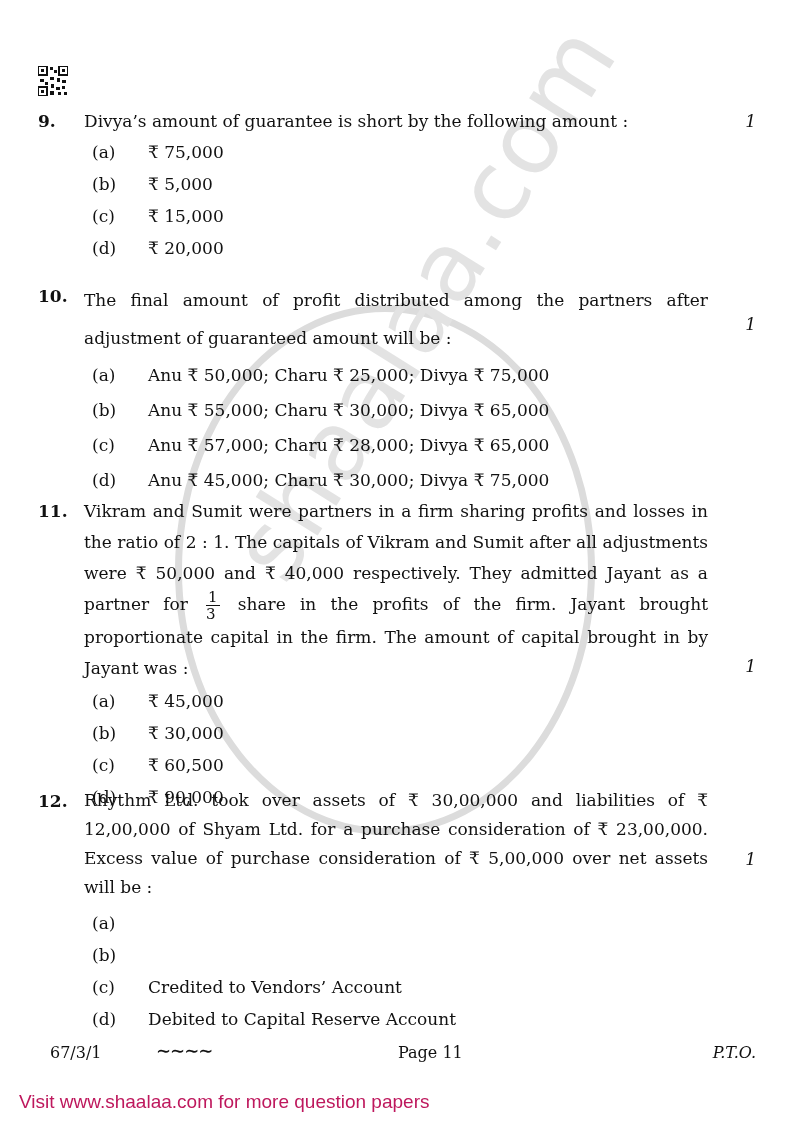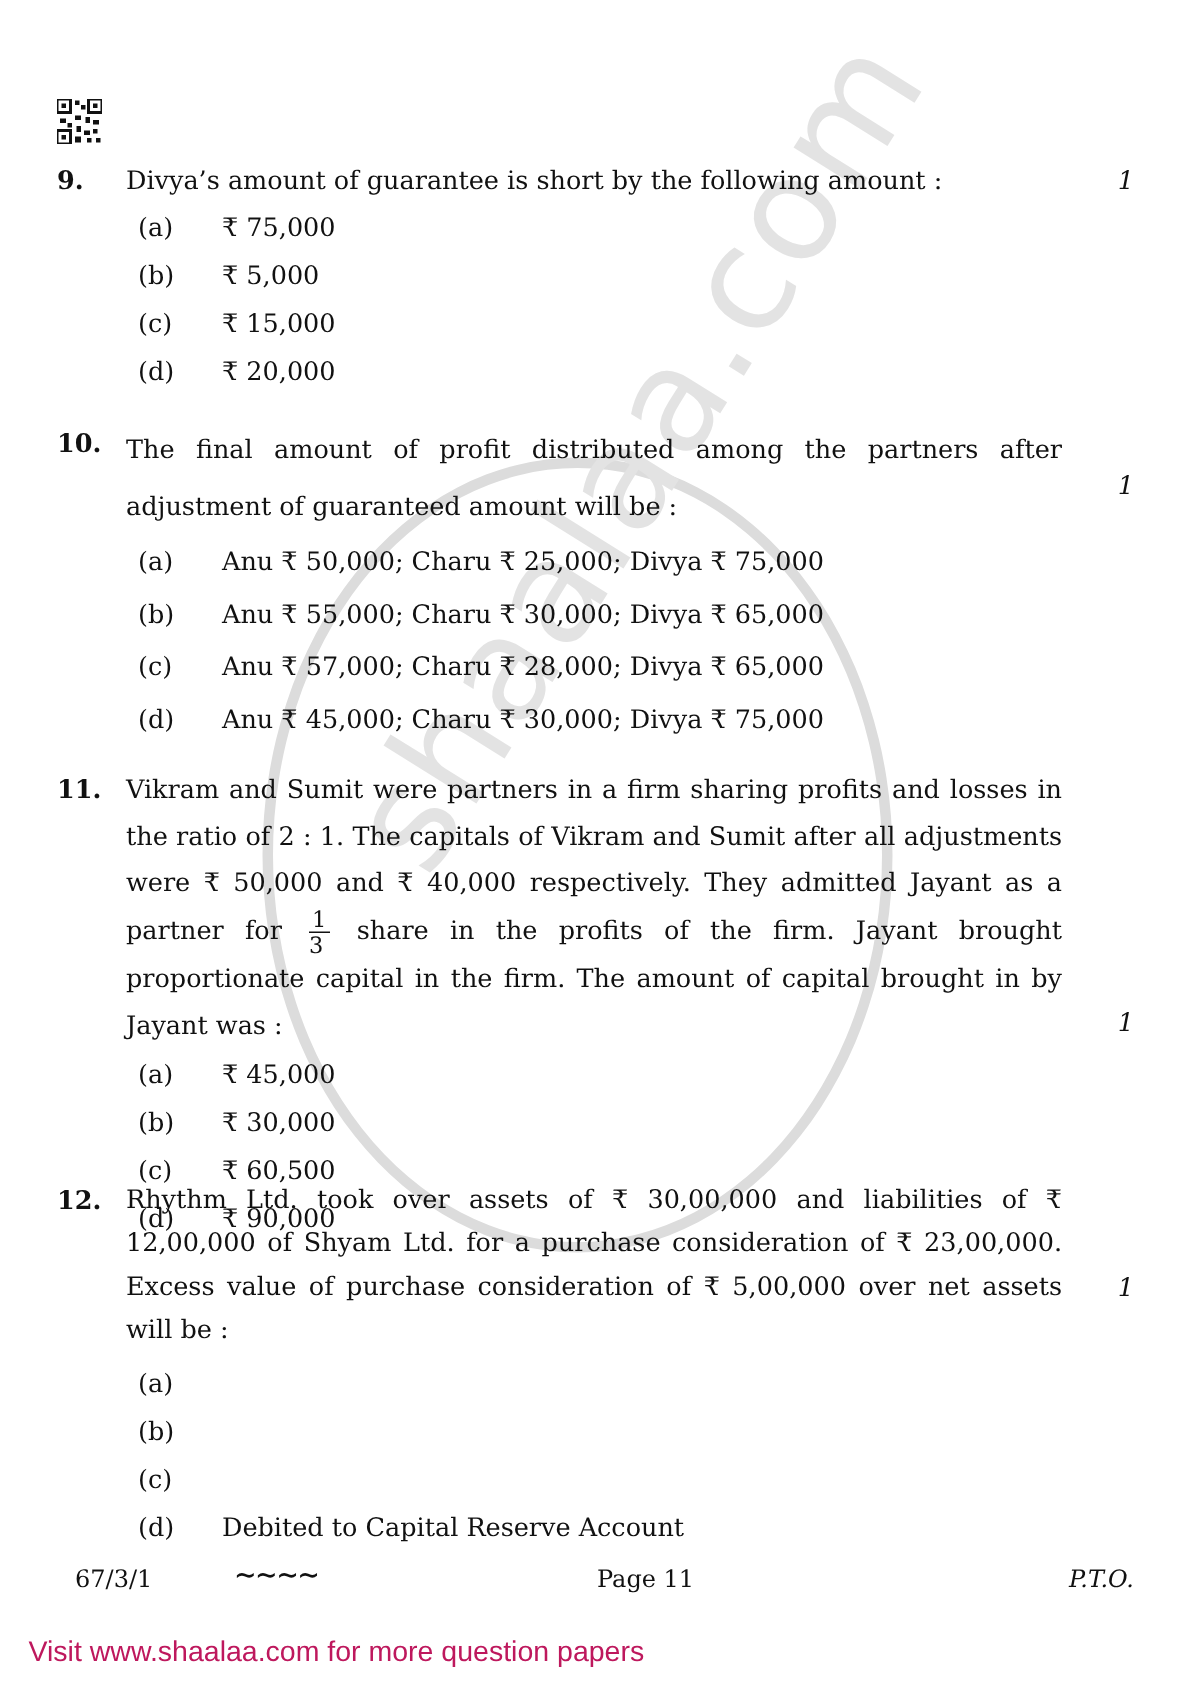--- a/index.html
+++ b/index.html
@@ -95,21 +95,21 @@
     <div class="opt" style="height:35px;">
         <span class="opt-l">(c)</span>
         <span>Anu ₹ 57,000; Charu ₹ 28,000; Divya ₹ 65,000</span>
       </div>
     <div class="opt" style="height:35px;">
         <span class="opt-l">(d)</span>
         <span>Anu ₹ 45,000; Charu ₹ 30,000; Divya ₹ 75,000</span>
       </div>
   </div>
 
-  <div class="q" style="top:512px;">
+  <div class="q" style="top:496px;">
     <span class="qnum">11.</span>
     <div class="qtext" style="line-height:31px;">
       <span>Vikram and Sumit were partners in a firm sharing profits and losses in the ratio of 2 : 1. The capitals of Vikram and Sumit after all adjustments were ₹ 50,000 and ₹ 40,000 respectively. They admitted Jayant as a partner for</span>
       <span class="frac"><span class="num">1</span><span>3</span></span>
       <span>share in the profits of the firm. Jayant brought proportionate capital in the firm. The amount of capital brought in by Jayant was :</span>
     </div>
     <span class="marks" style="top:155px;">1</span>
     <div class="opt" style="margin-top:2px;">
         <span class="opt-l">(a)</span>
         <span>₹ 45,000</span>
@@ -133,20 +133,21 @@
     <div class="qtext" style="line-height:29px;">Rhythm Ltd. took over assets of ₹ 30,00,000 and liabilities of ₹ 12,00,000 of Shyam Ltd. for a purchase consideration of ₹ 23,00,000. Excess value of purchase consideration of ₹ 5,00,000 over net assets will be :</div>
     <span class="marks" style="top:58px;">1</span>
     <div class="opt" style="margin-top:6px;">
         <span class="opt-l">(a)</span>
       </div>
     <div class="opt">
         <span class="opt-l">(b)</span>
       </div>
     <div class="opt">
         <span class="opt-l">(c)</span>
+        <span>Credited to Vendors’ Account</span>
       </div>
     <div class="opt">
         <span class="opt-l">(d)</span>
         <span>Debited to Capital Reserve Account</span>
       </div>
   </div>
 
   <div class="footer">
     <span class="f-code">67/3/1</span>
     <span class="f-tilde">∼∼∼∼</span>

